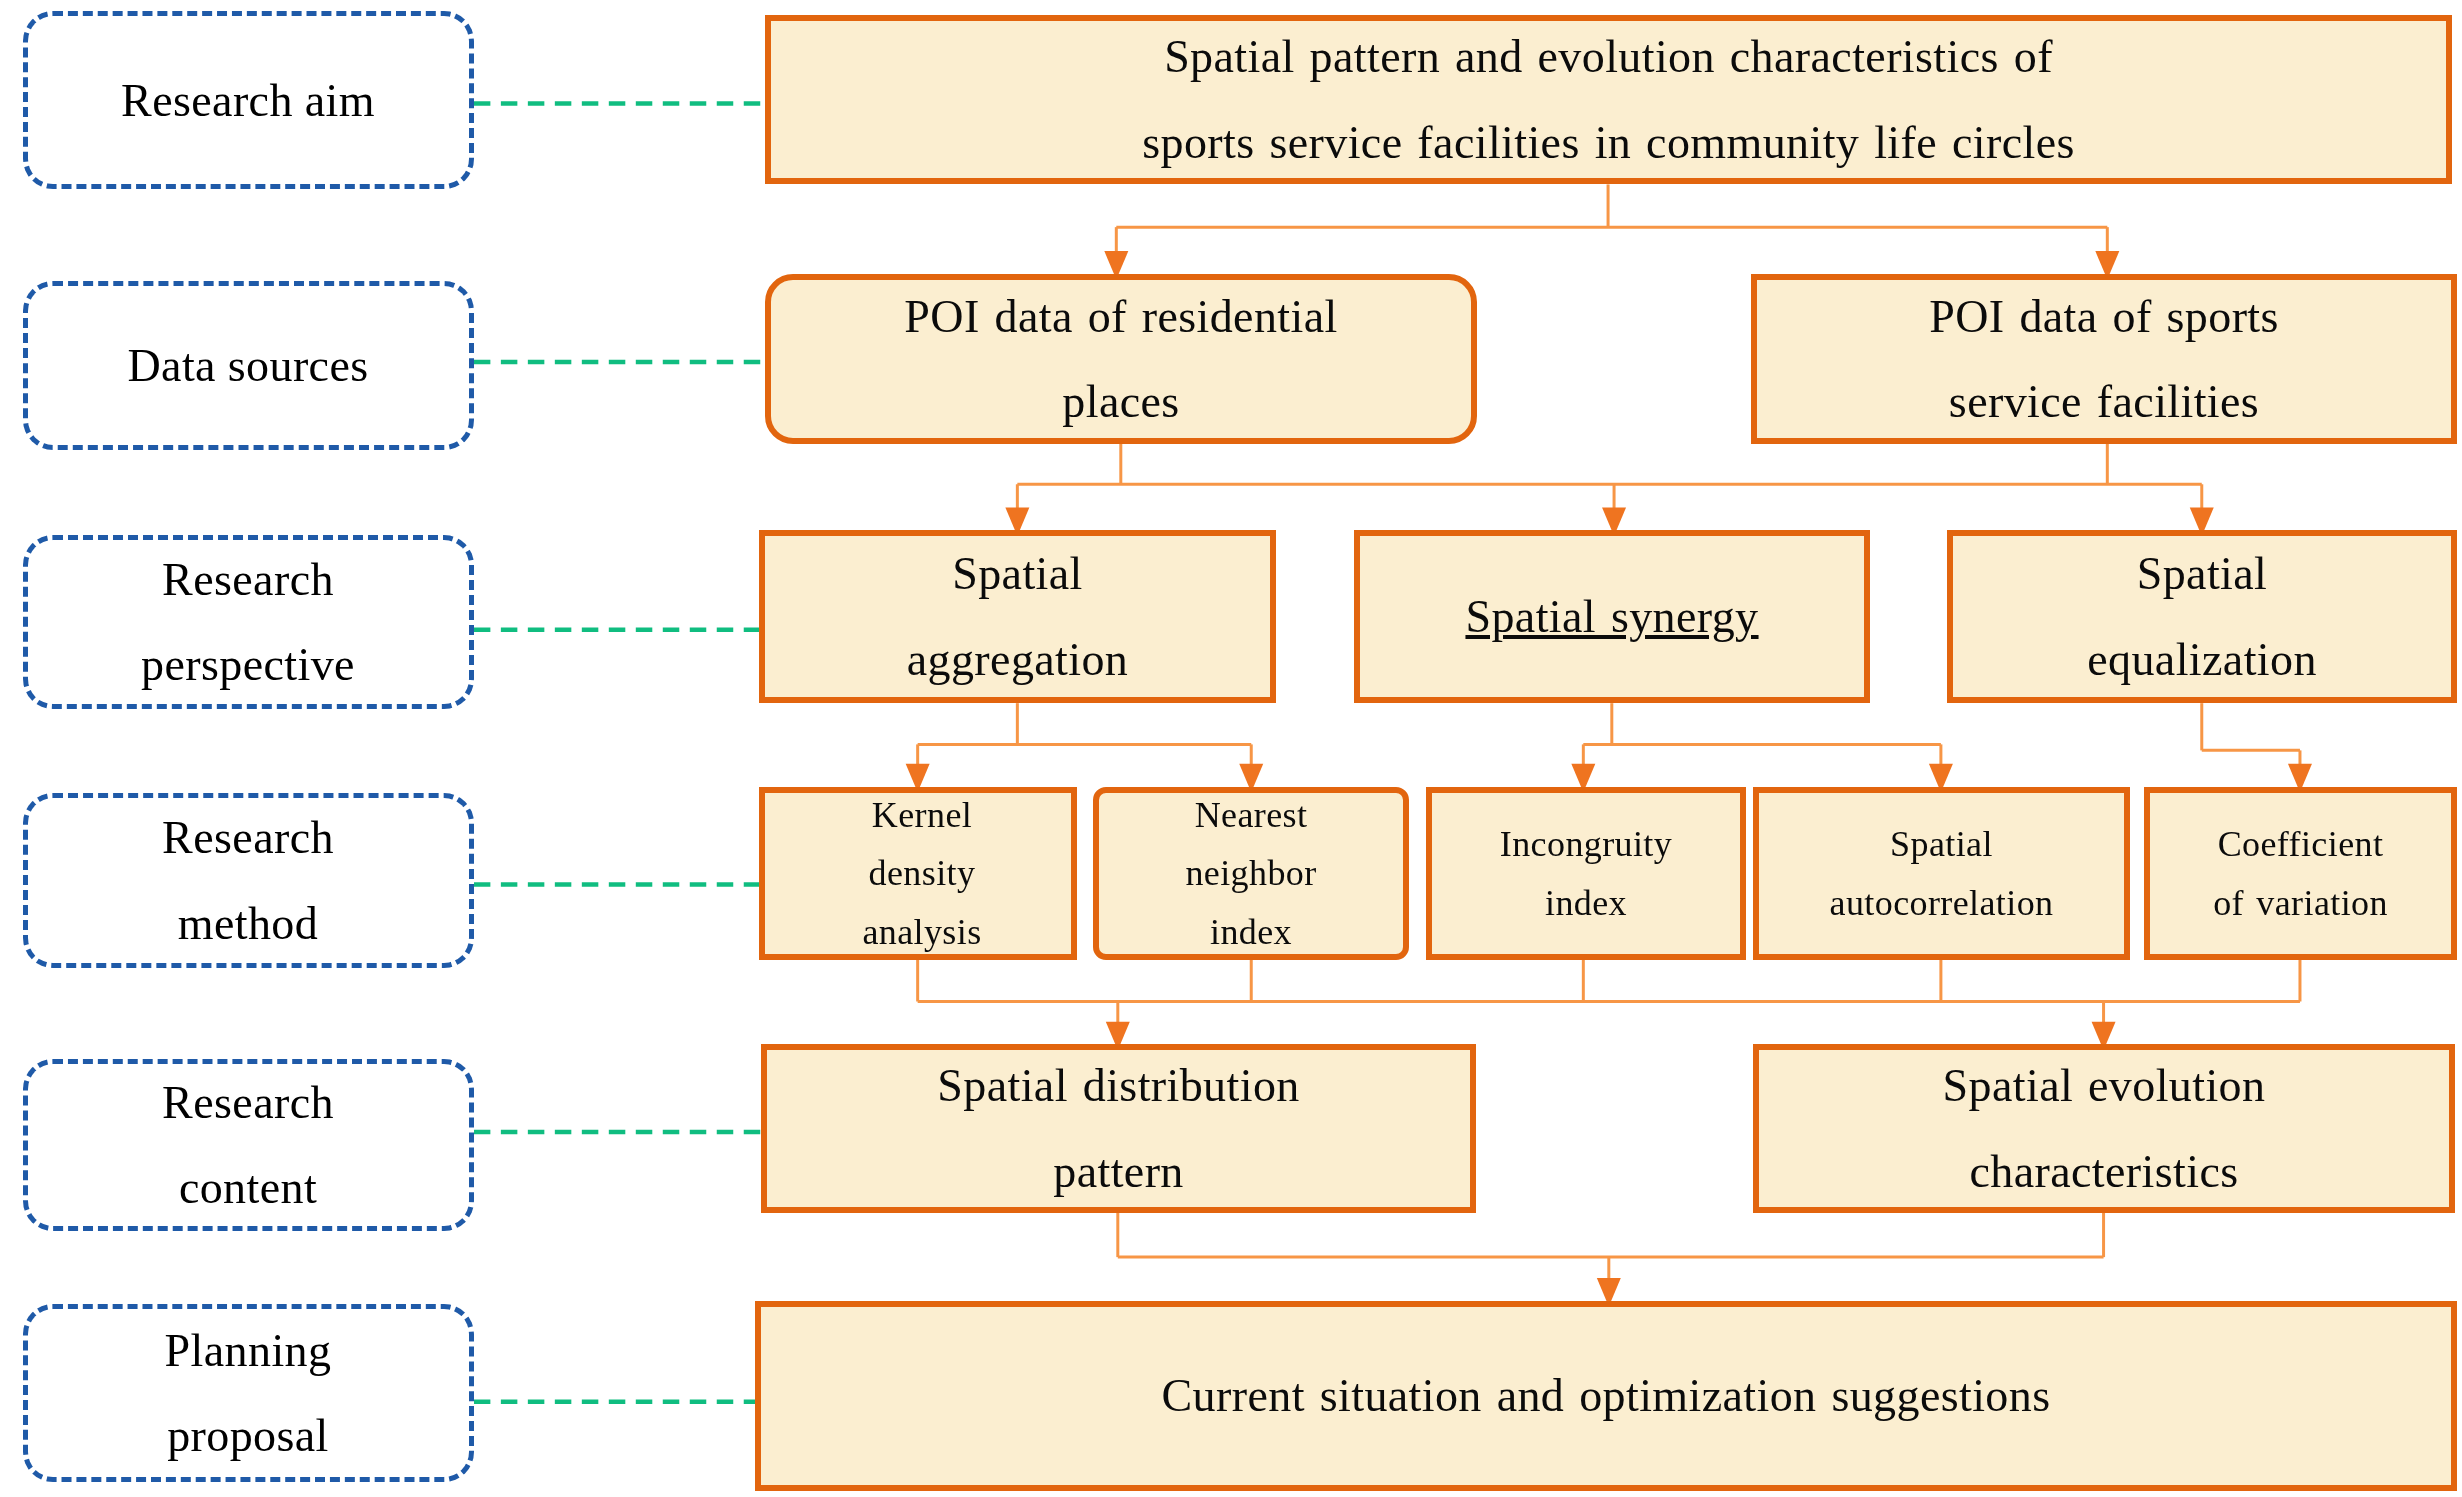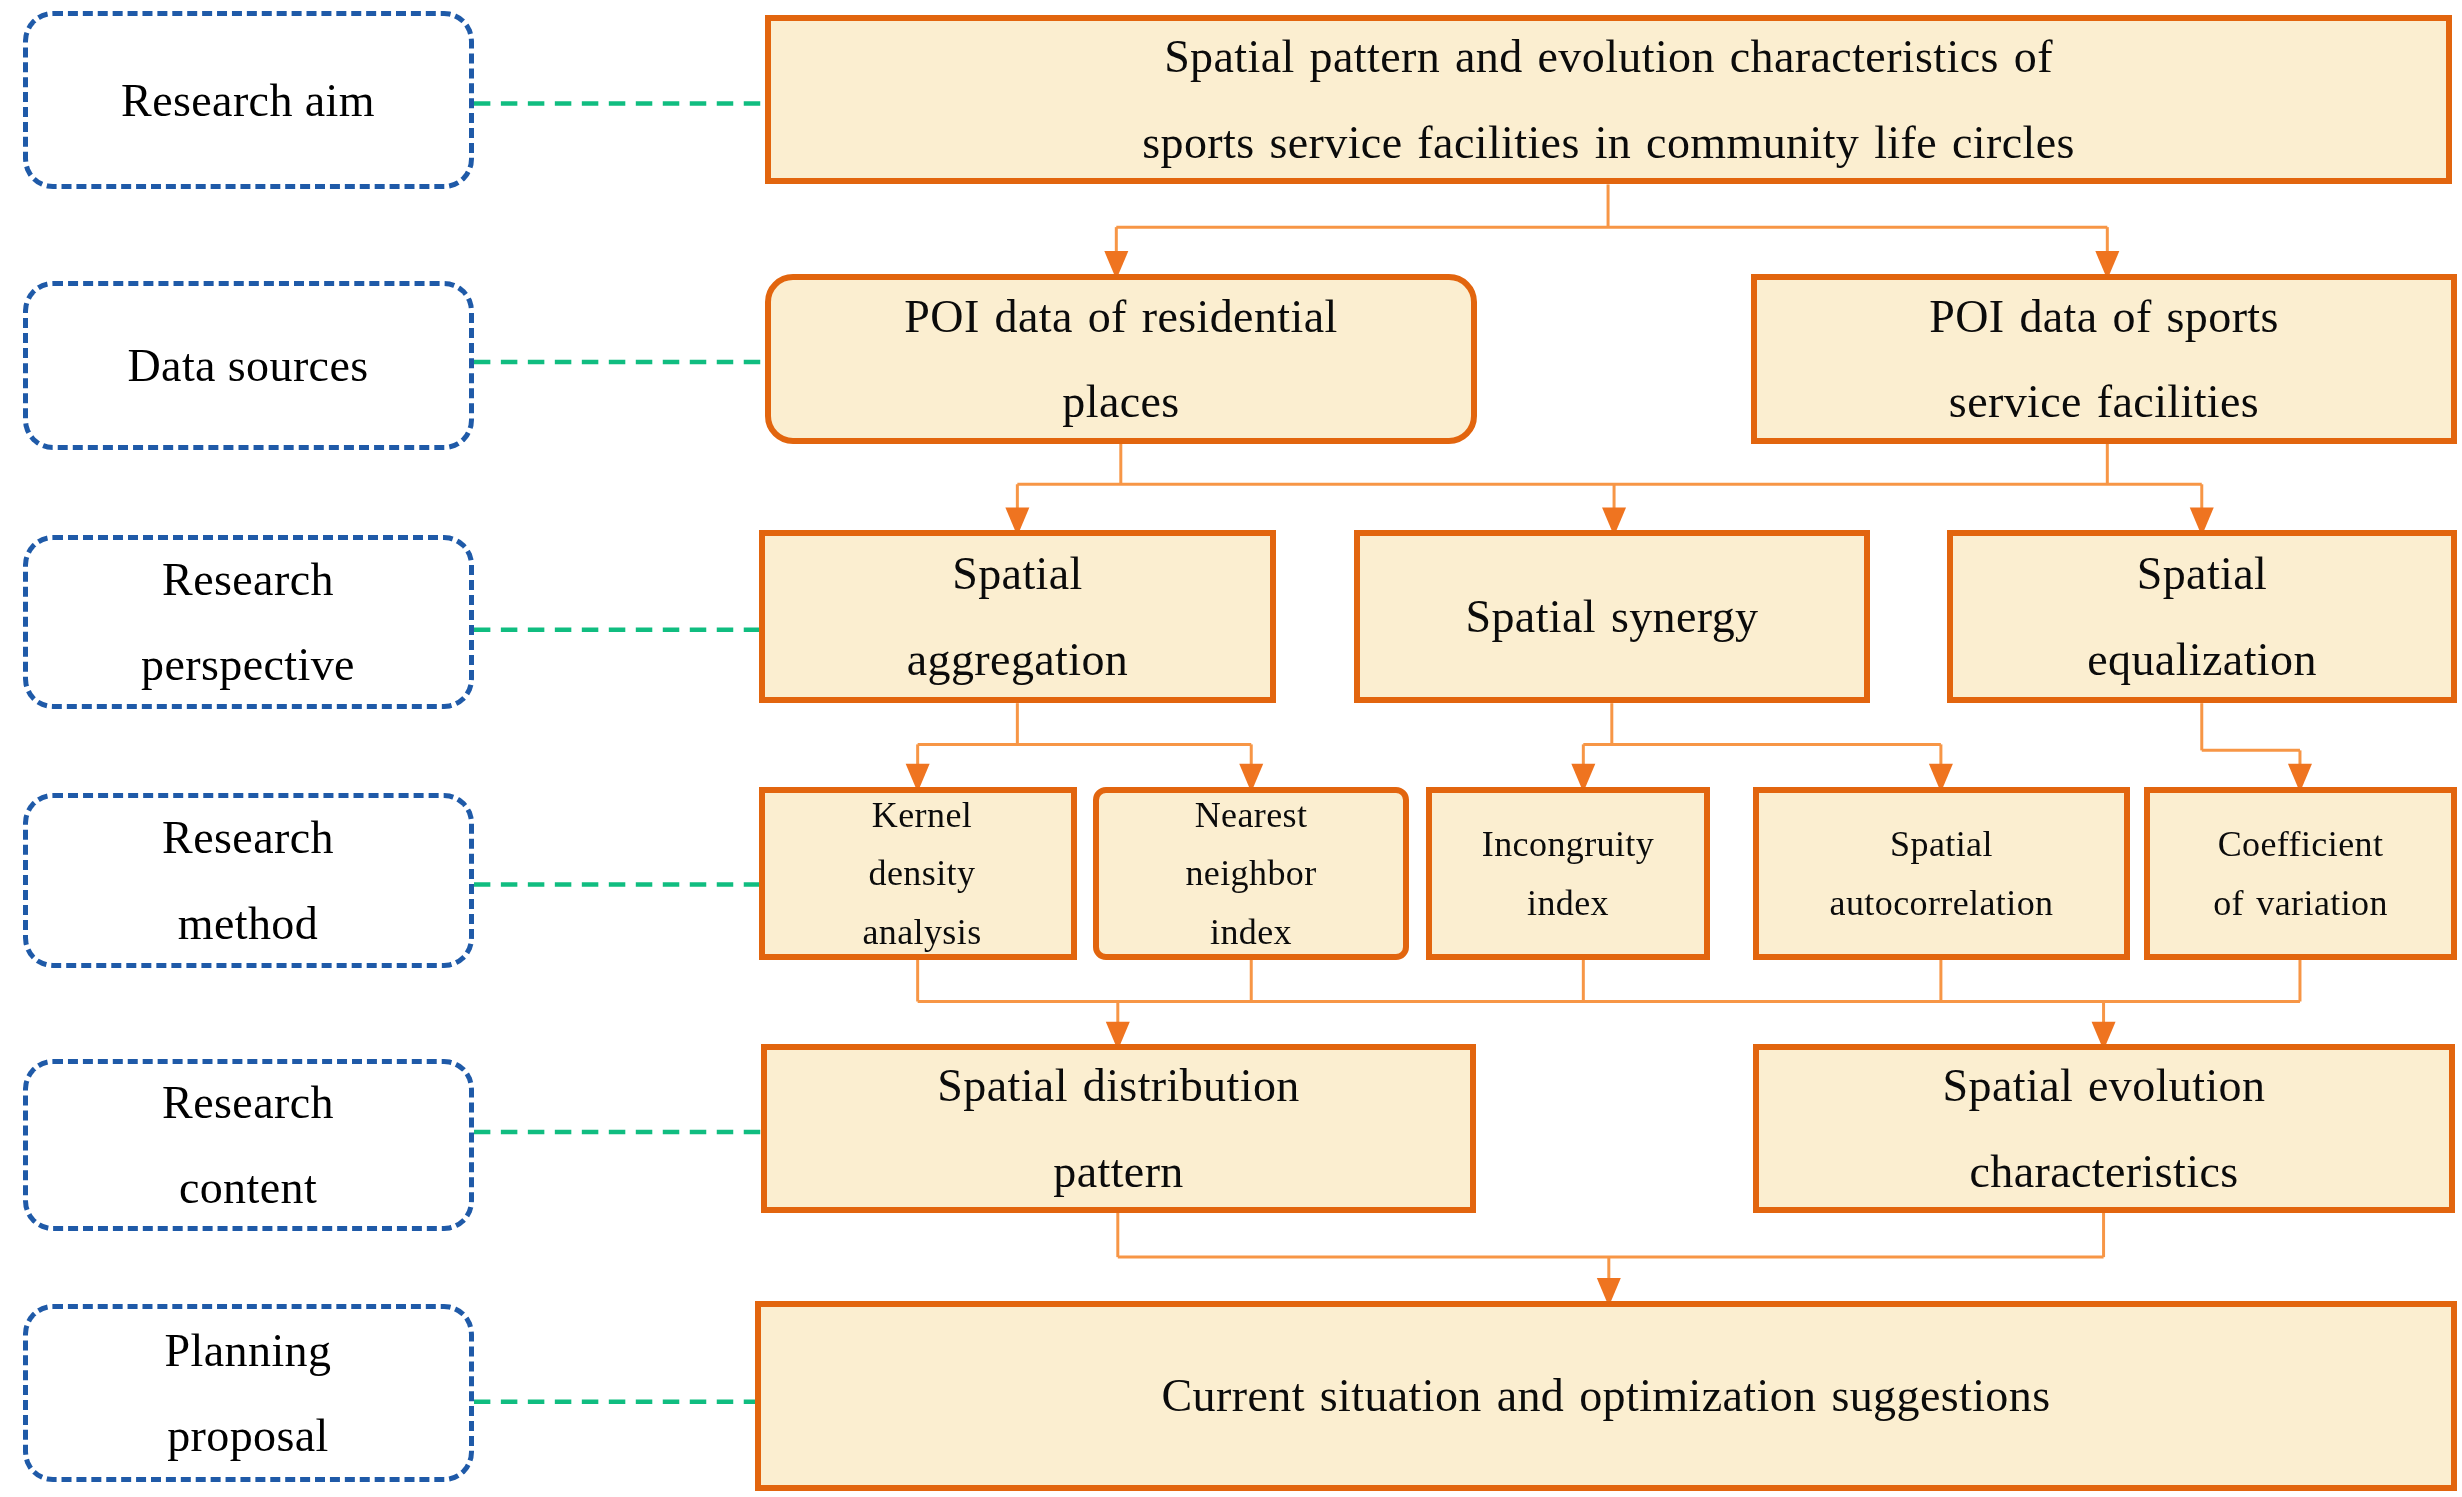--- a/index.html
+++ b/index.html
@@ -165,39 +165,39 @@
   </div>
   <div class="node" style="left:1751px; top:274px; width:706px; height:170px;">
     <div class="node-text">POI data of sports
 service facilities</div>
   </div>
 
   <div class="node" style="left:759px; top:530px; width:517px; height:173px;">
     <div class="node-text">Spatial
 aggregation</div>
   </div>
-  <div class="node" style="left:1354px; top:530px; width:516px; height:173px;">
+  <div class="node" style="left:1354px; top:530px; width:516px; height:173px;text-decoration:underline;">
     <div class="node-text">Spatial synergy</div>
   </div>
   <div class="node" style="left:1947px; top:530px; width:510px; height:173px;">
     <div class="node-text">Spatial
 equalization</div>
   </div>
 
   <div class="node small" style="left:759px; top:787px; width:318px; height:173px;padding-left:8px;">
     <div class="node-text">Kernel
 density
 analysis</div>
   </div>
   <div class="node small" style="left:1093px; top:787px; width:316px; height:173px;border-radius:13px;">
     <div class="node-text">Nearest
 neighbor
 index</div>
   </div>
-  <div class="node small" style="left:1426px; top:787px; width:284px; height:173px;">
+  <div class="node small" style="left:1426px; top:787px; width:320px; height:173px;">
     <div class="node-text">Incongruity
 index</div>
   </div>
   <div class="node small" style="left:1753px; top:787px; width:377px; height:173px;">
     <div class="node-text">Spatial
 autocorrelation</div>
   </div>
   <div class="node small" style="left:2144px; top:787px; width:313px; height:173px;">
     <div class="node-text">Coefficient
 of variation</div>

